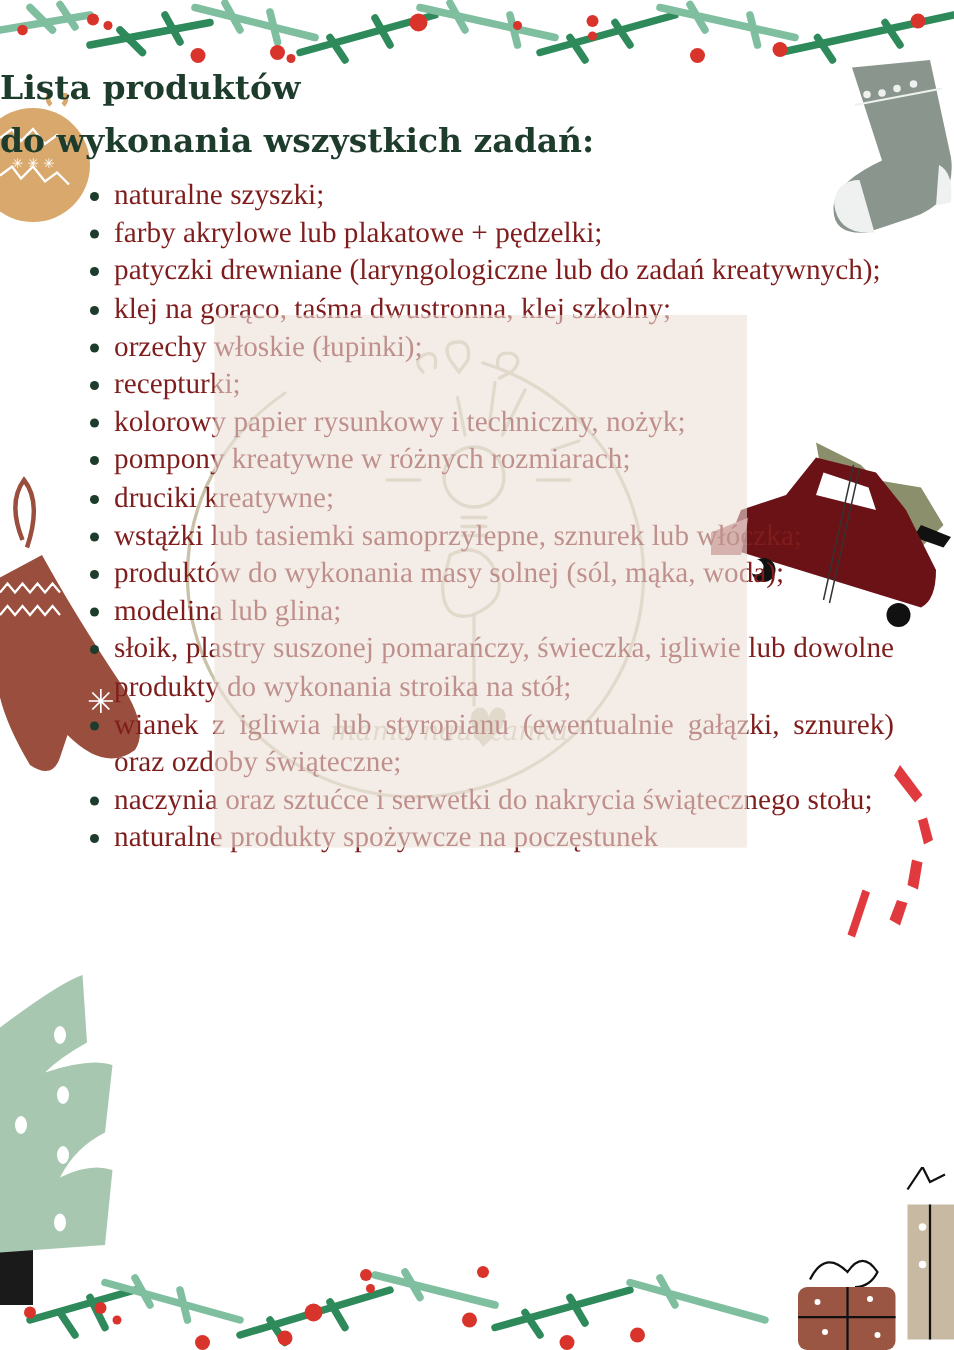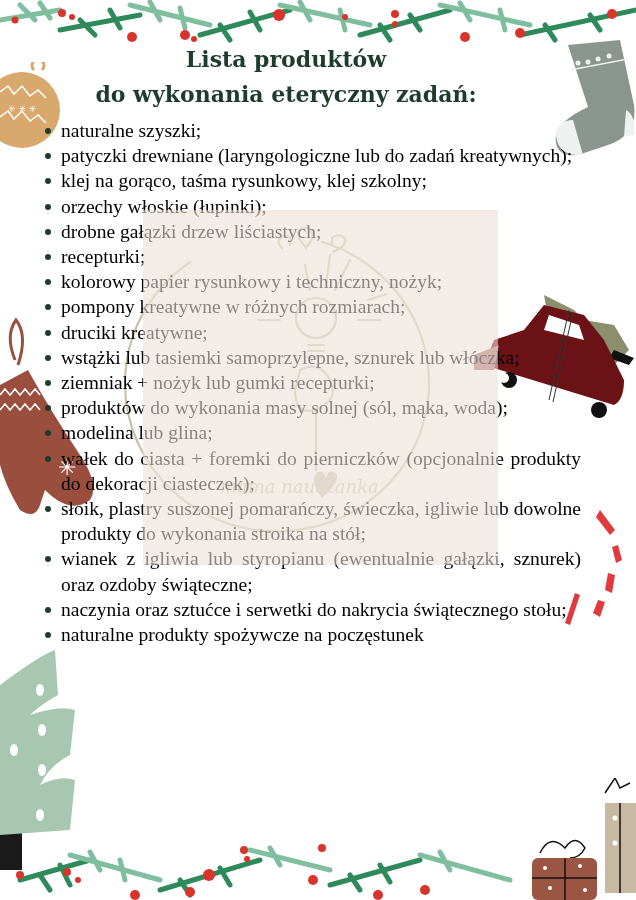--- a/index.html
+++ b/index.html
@@ -1,26 +1,26 @@
 <!DOCTYPE html>
 <html><head>
 <meta charset="utf-8">
 <style>
   html, body { margin:0; padding:0; }
   body { width:636px; height:900px; background:#ffffff; position:relative; overflow:hidden;
          font-family:"DejaVu Serif", "Liberation Serif", serif; color:#1f3f2f; }
   .layer { position:absolute; left:0; top:0; width:636px; height:900px; }
   .deco { position:absolute; }
   .watermark-box { position:absolute; left:143px; top:210px; width:355px; height:355px; background:#f4ede7; }
-  .title { position:absolute; left:0; top:42px; width:572px; text-align:center;
+  .title { position:absolute; left:0; top:42px; width:572px; 
            font-family:"DejaVu Serif", serif; font-weight:bold; color:#1d3c2b; }
   .title .line1 { font-size:22px; line-height:34px; display:block; }
   .title .line2 { font-size:22px; line-height:36px; display:block; }
-  .list { position:absolute; left:43px; top:118px; width:538px; margin:0; padding:0; list-style:none;
-          font-family:"Liberation Serif", serif; font-size:19.5px; line-height:25.2px; color:#000000; }
+  .list { position:absolute; left:58px; top:118px; width:538px; margin:0; padding:0; list-style:none;
+          font-family:"Liberation Serif", serif; font-size:19.5px; line-height:25.2px; color:#7f1d1d; }
   .list li { position:relative; padding-left:18px; text-align:justify; text-align-last:left; }
   .list li::before { content:""; position:absolute; left:2px; top:10px; width:6px; height:6px; border-radius:50%; background:#1d3c2b; }
   .overlay { position:absolute; left:143px; top:210px; width:355px; height:355px; background:rgba(244,237,231,0.55); pointer-events:none; }
 </style>
 </head>
 <body>
 
 <div class="watermark-box"></div>
 <svg class="layer" viewBox="0 0 636 900">
   <g fill="none" stroke="#c9c2a8" stroke-width="2.2" stroke-linecap="round">
@@ -167,37 +167,35 @@
       <circle cx="247" cy="19" r="3"></circle>
       <circle cx="322" cy="8" r="4"></circle>
     <circle cx="313" cy="40" r="5"></circle>
       <circle cx="378" cy="55" r="5"></circle>
       <circle cx="425" cy="50" r="5"></circle>
   </g>
 </svg>
 
 <div class="title">
   <span class="line1">Lista produktów</span>
-  <span class="line2">do wykonania eteryczny zadań:</span>
+  <span class="line2">do wykonania wszystkich zadań:</span>
 </div>
 
 <ul class="list">
   <li>naturalne szyszki;</li>
+  <li>farby akrylowe lub plakatowe + pędzelki;</li>
   <li>patyczki drewniane (laryngologiczne lub do zadań kreatywnych);</li>
-  <li>klej na gorąco, taśma rysunkowy, klej szkolny;</li>
+  <li>klej na gorąco, taśma dwustronna, klej szkolny;</li>
   <li>orzechy włoskie (łupinki);</li>
-  <li>drobne gałązki drzew liściastych;</li>
   <li>recepturki;</li>
   <li>kolorowy papier rysunkowy i techniczny, nożyk;</li>
   <li>pompony kreatywne w różnych rozmiarach;</li>
   <li>druciki kreatywne;</li>
   <li>wstążki lub tasiemki samoprzylepne, sznurek lub włóczka;</li>
-  <li>ziemniak + nożyk lub gumki recepturki;</li>
   <li>produktów do wykonania masy solnej (sól, mąka, woda);</li>
   <li>modelina lub glina;</li>
-  <li>wałek do ciasta + foremki do pierniczków (opcjonalnie produkty do dekoracji ciasteczek);</li>
   <li>słoik, plastry suszonej pomarańczy, świeczka, igliwie lub dowolne produkty do wykonania stroika na stół;</li>
   <li>wianek z igliwia lub styropianu (ewentualnie gałązki, sznurek) oraz ozdoby świąteczne;</li>
   <li>naczynia oraz sztućce i serwetki do nakrycia świątecznego stołu;</li>
   <li>naturalne produkty spożywcze na poczęstunek</li>
 </ul>
 
 <div class="overlay"></div>
 
 </body></html>

